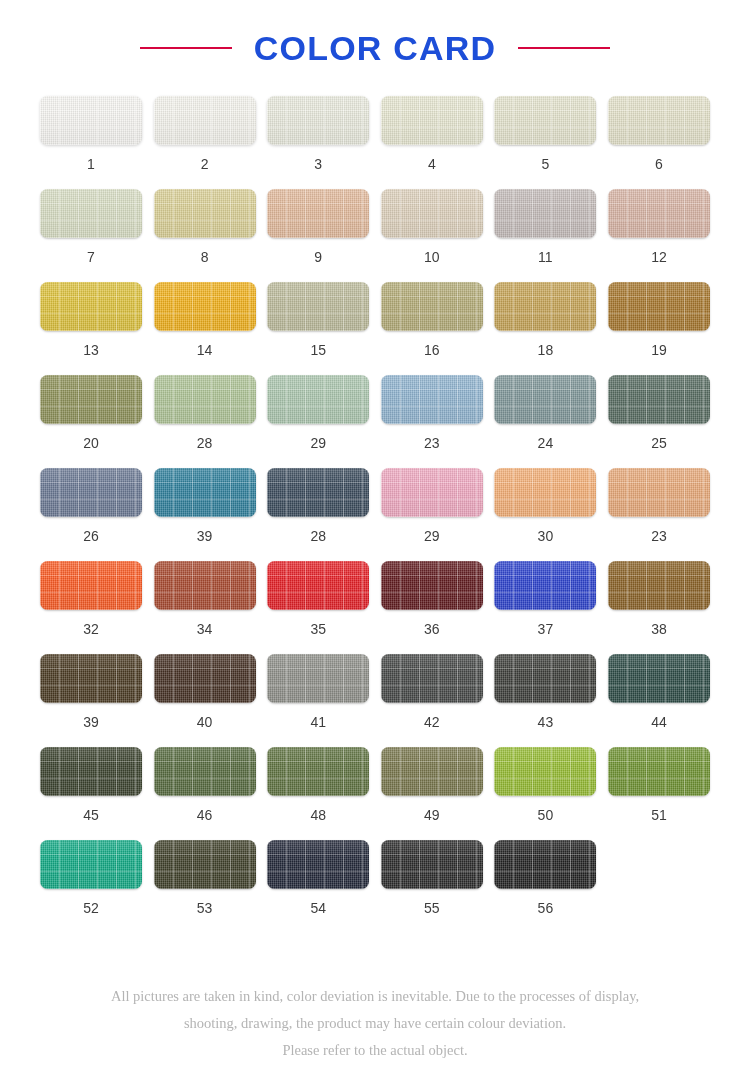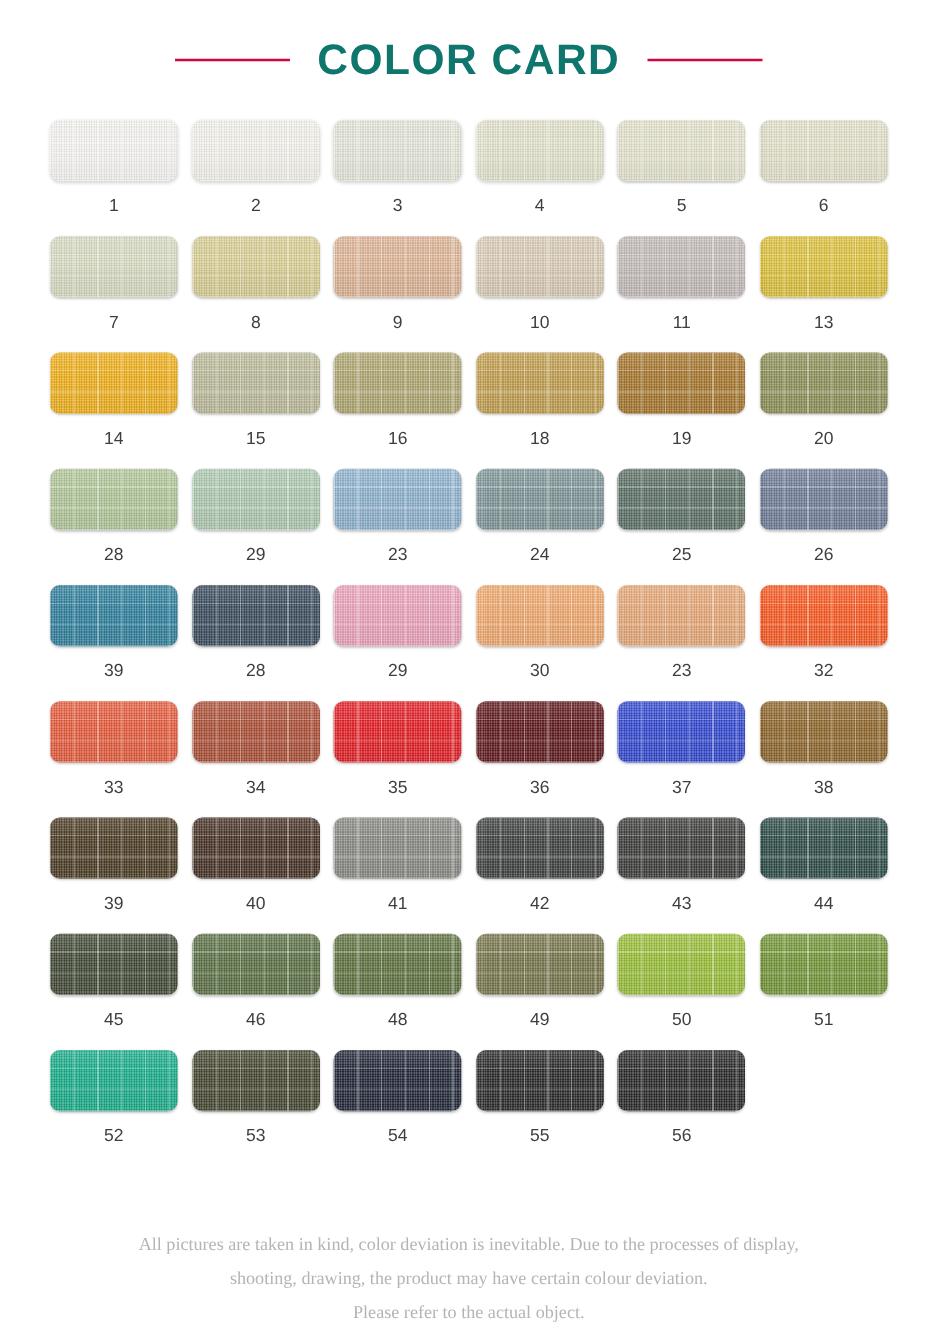--- a/index.html
+++ b/index.html
@@ -26,21 +26,21 @@
   }
   .title-rule {
     width: 92px;
     height: 2px;
     background: #d5053f;
   }
   .page-title {
     font-size: 34px;
     font-weight: bold;
     letter-spacing: 1.2px;
-    color: #0f766e;
+    color: #1d4ed8;
     font-family: "Liberation Sans", sans-serif;
     white-space: nowrap;
   }
 
   
   .grid {
     position: relative;
     width: 750px;
     padding: 0 0 0 0;
     display: grid;
@@ -167,20 +167,24 @@
     </div>
     <div class="cell">
       <div class="swatch" style="background: rgb(221, 208, 187);"></div>
       <div class="swatch-label">10</div>
     </div>
     <div class="cell">
       <div class="swatch" style="background: rgb(195, 187, 185);"></div>
       <div class="swatch-label">11</div>
     </div>
     <div class="cell">
+      <div class="swatch" style="background: rgb(215, 179, 164);"></div>
+      <div class="swatch-label">12</div>
+    </div>
+    <div class="cell">
       <div class="swatch" style="background: rgb(221, 193, 59);"></div>
       <div class="swatch-label">13</div>
     </div>
     <div class="cell">
       <div class="swatch" style="background: rgb(240, 176, 26);"></div>
       <div class="swatch-label">14</div>
     </div>
     <div class="cell">
       <div class="swatch" style="background: rgb(188, 187, 155);"></div>
       <div class="swatch-label">15</div>
@@ -241,24 +245,20 @@
       <div class="swatch" style="background: rgb(243, 174, 117);"></div>
       <div class="swatch-label">30</div>
     </div>
     <div class="cell">
       <div class="swatch" style="background: rgb(231, 168, 120);"></div>
       <div class="swatch-label">23</div>
     </div>
     <div class="cell">
       <div class="swatch" style="background: rgb(250, 90, 34);"></div>
       <div class="swatch-label">32</div>
-    </div>
-    <div class="cell">
-      <div class="swatch" style="background: rgb(227, 85, 53);"></div>
-      <div class="swatch-label">33</div>
     </div>
     <div class="cell">
       <div class="swatch" style="background: rgb(168, 73, 47);"></div>
       <div class="swatch-label">34</div>
     </div>
     <div class="cell">
       <div class="swatch" style="background: rgb(229, 31, 38);"></div>
       <div class="swatch-label">35</div>
     </div>
     <div class="cell">

